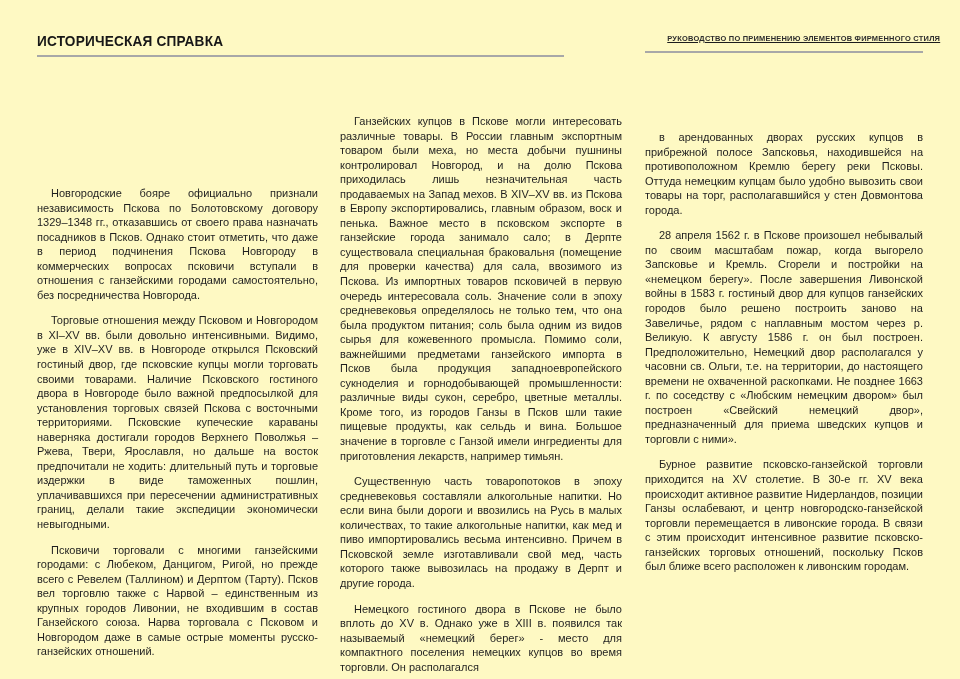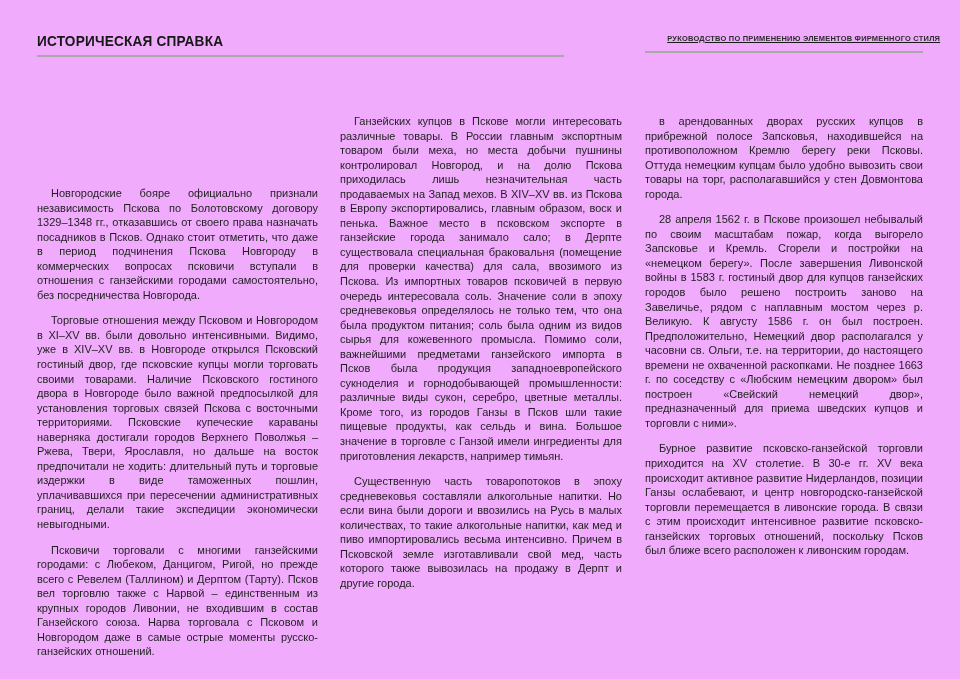--- a/index.html
+++ b/index.html
@@ -127,21 +127,21 @@
     width: 282px;
   }
   #col-3 {
     left: 645px;
     width: 278px;
   }
 </style>
 </head>
 <body>
 
-<div class="page" style="background: #f0abfc;">
+<div class="page" style="background: #fef9c3;">
 
   <div class="running-head">
     <div class="rh-left-block">
       <div class="rh-left">ИСТОРИЧЕСКАЯ СПРАВКА</div>
       <div class="rh-rule" style="background: rgb(168, 168, 168);"></div>
     </div>
     <div class="rh-right-block">
       <div class="rh-right">РУКОВОДСТВО ПО ПРИМЕНЕНИЮ ЭЛЕМЕНТОВ ФИРМЕННОГО СТИЛЯ</div>
       <div class="rh-rule right" style="background: rgb(168, 168, 168);"></div>
     </div>
@@ -149,20 +149,21 @@
 
 
   <div class="col" id="col-1" style="color: rgb(31, 31, 31);">
       <p>Новгородские бояре официально признали независимость Пскова по Болотовскому договору 1329–1348 гг., отказавшись от своего права назначать посадников в Псков. Однако стоит отметить, что даже в период подчинения Пскова Новгороду в коммерческих вопросах псковичи вступали в отношения с ганзейскими городами самостоятельно, без посредничества Новгорода.</p>
       <p>Торговые отношения между Псковом и Новгородом в XI–XV вв. были довольно интенсивными. Видимо, уже в XIV–XV вв. в Новгороде открылся Псковский гостиный двор, где псковские купцы могли торговать своими товарами. Наличие Псковского гостиного двора в Новгороде было важной предпосылкой для установления торговых связей Пскова с восточными территориями. Псковские купеческие караваны наверняка достигали городов Верхнего Поволжья – Ржева, Твери, Ярославля, но дальше на восток предпочитали не ходить: длительный путь и торговые издержки в виде таможенных пошлин, уплачивавшихся при пересечении административных границ, делали такие экспедиции экономически невыгодными.</p>
       <p>Псковичи торговали с многими ганзейскими городами: с Любеком, Данцигом, Ригой, но прежде всего с Ревелем (Таллином) и Дерптом (Тарту). Псков вел торговлю также с Нарвой – единственным из крупных городов Ливонии, не входившим в состав Ганзейского союза. Нарва торговала с Псковом и Новгородом даже в самые острые моменты русско-ганзейских отношений.</p>
     </div>
   <div class="col" id="col-2" style="color: rgb(31, 31, 31);">
       <p>Ганзейских купцов в Пскове могли интересовать различные товары. В России главным экспортным товаром были меха, но места добычи пушнины контролировал Новгород, и на долю Пскова приходилась лишь незначительная часть продаваемых на Запад мехов. В XIV–XV вв. из Пскова в Европу экспортировались, главным образом, воск и пенька. Важное место в псковском экспорте в ганзейские города занимало сало; в Дерпте существовала специальная браковальня (помещение для проверки качества) для сала, ввозимого из Пскова. Из импортных товаров псковичей в первую очередь интересовала соль. Значение соли в эпоху средневековья определялось не только тем, что она была продуктом питания; соль была одним из видов сырья для кожевенного промысла. Помимо соли, важнейшими предметами ганзейского импорта в Псков была продукция западноевропейского сукноделия и горнодобывающей промышленности: различные виды сукон, серебро, цветные металлы. Кроме того, из городов Ганзы в Псков шли такие пищевые продукты, как сельдь и вина. Большое значение в торговле с Ганзой имели ингредиенты для приготовления лекарств, например тимьян.</p>
       <p>Существенную часть товаропотоков в эпоху средневековья составляли алкогольные напитки. Но если вина были дороги и ввозились на Русь в малых количествах, то такие алкогольные напитки, как мед и пиво импортировались весьма интенсивно. Причем в Псковской земле изготавливали свой мед, часть которого также вывозилась на продажу в Дерпт и другие города.</p>
+      <p>Немецкого гостиного двора в Пскове не было вплоть до XV в. Однако уже в XIII в. появился так называемый «немецкий берег» - место для компактного поселения немецких купцов во время торговли. Он располагался</p>
     </div>
-  <div class="col" id="col-3" style="color: rgb(31, 31, 31);">
+  <div class="col" id="col-3" style="color: rgb(31, 31, 31); margin-top: 16px;">
       <p>в арендованных дворах русских купцов в прибрежной полосе Запсковья, находившейся на противоположном Кремлю берегу реки Псковы. Оттуда немецким купцам было удобно вывозить свои товары на торг, располагавшийся у стен Довмонтова города.</p>
       <p>28 апреля 1562 г. в Пскове произошел небывалый по своим масштабам пожар, когда выгорело Запсковье и Кремль. Сгорели и постройки на «немецком берегу». После завершения Ливонской войны в 1583 г. гостиный двор для купцов ганзейских городов было решено построить заново на Завеличье, рядом с наплавным мостом через р. Великую. К августу 1586 г. он был построен. Предположительно, Немецкий двор располагался у часовни св. Ольги, т.е. на территории, до настоящего времени не охваченной раскопками. Не позднее 1663 г. по соседству с «Любским немецким двором» был построен «Свейский немецкий двор», предназначенный для приема шведских купцов и торговли с ними».</p>
       <p>Бурное развитие псковско-ганзейской торговли приходится на XV столетие. В 30-е гг. XV века происходит активное развитие Нидерландов, позиции Ганзы ослабевают, и центр новгородско-ганзейской торговли перемещается в ливонские города. В связи с этим происходит интенсивное развитие псковско-ганзейских торговых отношений, поскольку Псков был ближе всего расположен к ливонским городам.</p>
     </div>
 
 </div>
 
 </body></html>

